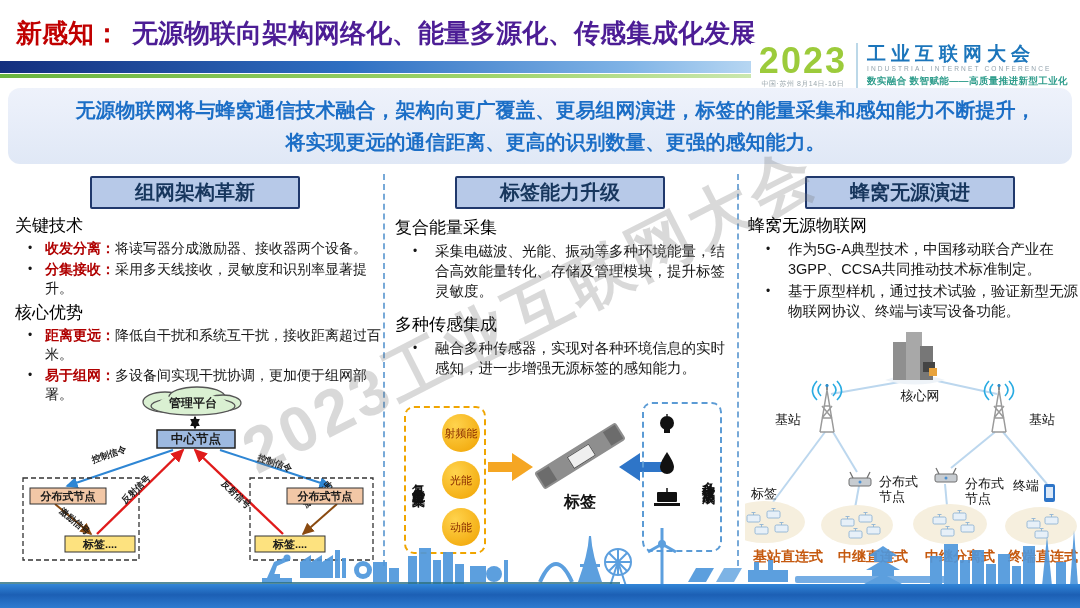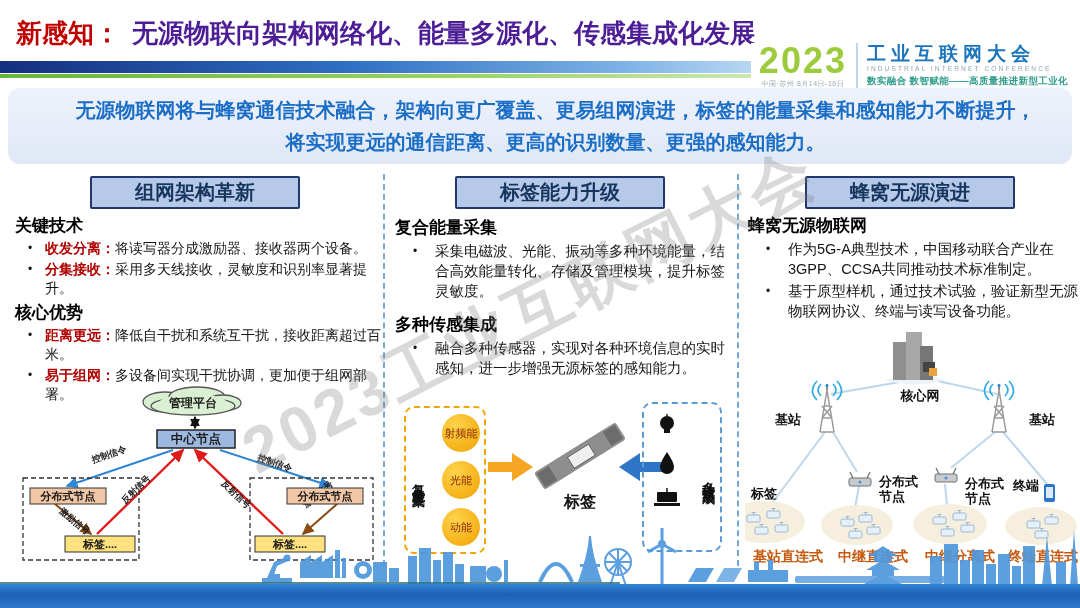--- a/index.html
+++ b/index.html
@@ -26,21 +26,21 @@
   
   .banner{position:absolute;left:8px;top:88px;width:1064px;height:76px;border-radius:12px;
           background:linear-gradient(180deg,#eef2fb,#e0e8f6);text-align:center;padding-top:6px;box-sizing:border-box;}
   .banner div{font-size:20px;font-weight:bold;color:#1b6ec6;line-height:32px;padding-left:31px;}
 
   
   .divider{position:absolute;top:174px;height:392px;border-left:2px dashed #77a9d8;}
   .col-head{position:absolute;top:176px;width:210px;height:33px;background:#b7c9e8;border:2px solid #20386c;
             box-sizing:border-box;text-align:center;font-size:20px;font-weight:bold;color:#17365d;line-height:28px;border-radius:2px;}
   .textblock{position:absolute;color:#151515;}
-  .sec-h{font-size:17px;font-weight:bold;color:#000;margin:3px 0 2px 0;}
+  .sec-h{font-size:17px;font-weight:normal;color:#000;margin:3px 0 2px 0;}
   .bullet{display:flex;font-size:14px;line-height:19px;margin:2px 0;}
   .bullet .dot{width:30px;text-align:center;flex:none;font-size:12px;}
   .bullet .btxt{flex:1;}
   .bullet .lead{font-weight:bold;color:#b00000;}
   .b2 .bullet{font-size:14.5px;line-height:20px;}
   .b2 .bullet .dot{width:40px;}
 
   
   .d1{position:absolute;left:15px;top:386px;width:368px;height:186px;}
   .d1 svg{position:absolute;inset:0;}
@@ -64,21 +64,21 @@
   .tag-chip{position:absolute;left:36px;top:4px;width:24px;height:12px;background:#efefef;border:1px solid #555;}
   .tag-label{position:absolute;left:172px;top:92px;font-size:16px;font-weight:bold;color:#111;}
   .sensor-box{position:absolute;left:250px;top:2px;width:76px;height:146px;border:2px dashed #5b9bd5;border-radius:10px;}
   .sensor-icons{position:absolute;left:10px;top:10px;display:flex;flex-direction:column;gap:12px;align-items:center;}
   .sensor-box .vlabel{position:absolute;right:3px;top:50%;transform:translateY(-50%);writing-mode:vertical-rl;
                       font-size:13px;font-weight:bold;letter-spacing:2px;color:#111;}
 
   
   .d3{position:absolute;left:745px;top:322px;width:332px;height:255px;}
   .d3 svg{position:absolute;inset:0;}
-  .lb{position:absolute;font-weight:bold;color:#111;font-size:13px;line-height:15px;white-space:pre-line;}
+  .lb{position:absolute;font-weight:normal;color:#111;font-size:13px;line-height:15px;white-space:pre-line;}
   .mode{position:absolute;top:226px;width:92px;text-align:center;font-size:14px;font-weight:bold;color:#c5590f;white-space:nowrap;}
 
   
   .skyline{position:absolute;left:0;top:524px;width:1080px;height:62px;pointer-events:none;}
   .band-accent{position:absolute;left:0;top:582px;width:620px;height:4px;background:#2c6f7e;opacity:.8;}
   .band{position:absolute;left:0;top:584px;width:100%;height:24px;
         background:linear-gradient(180deg,#3286d8 0%,#1c5fb4 45%,#2e7bd0 100%);}
   .watermark{position:absolute;left:150px;top:268px;width:760px;text-align:center;font-size:64px;font-weight:bold;
              color:rgba(118,118,118,.28);transform:rotate(-27deg);letter-spacing:4px;pointer-events:none;z-index:60;white-space:nowrap;}
 </style>

